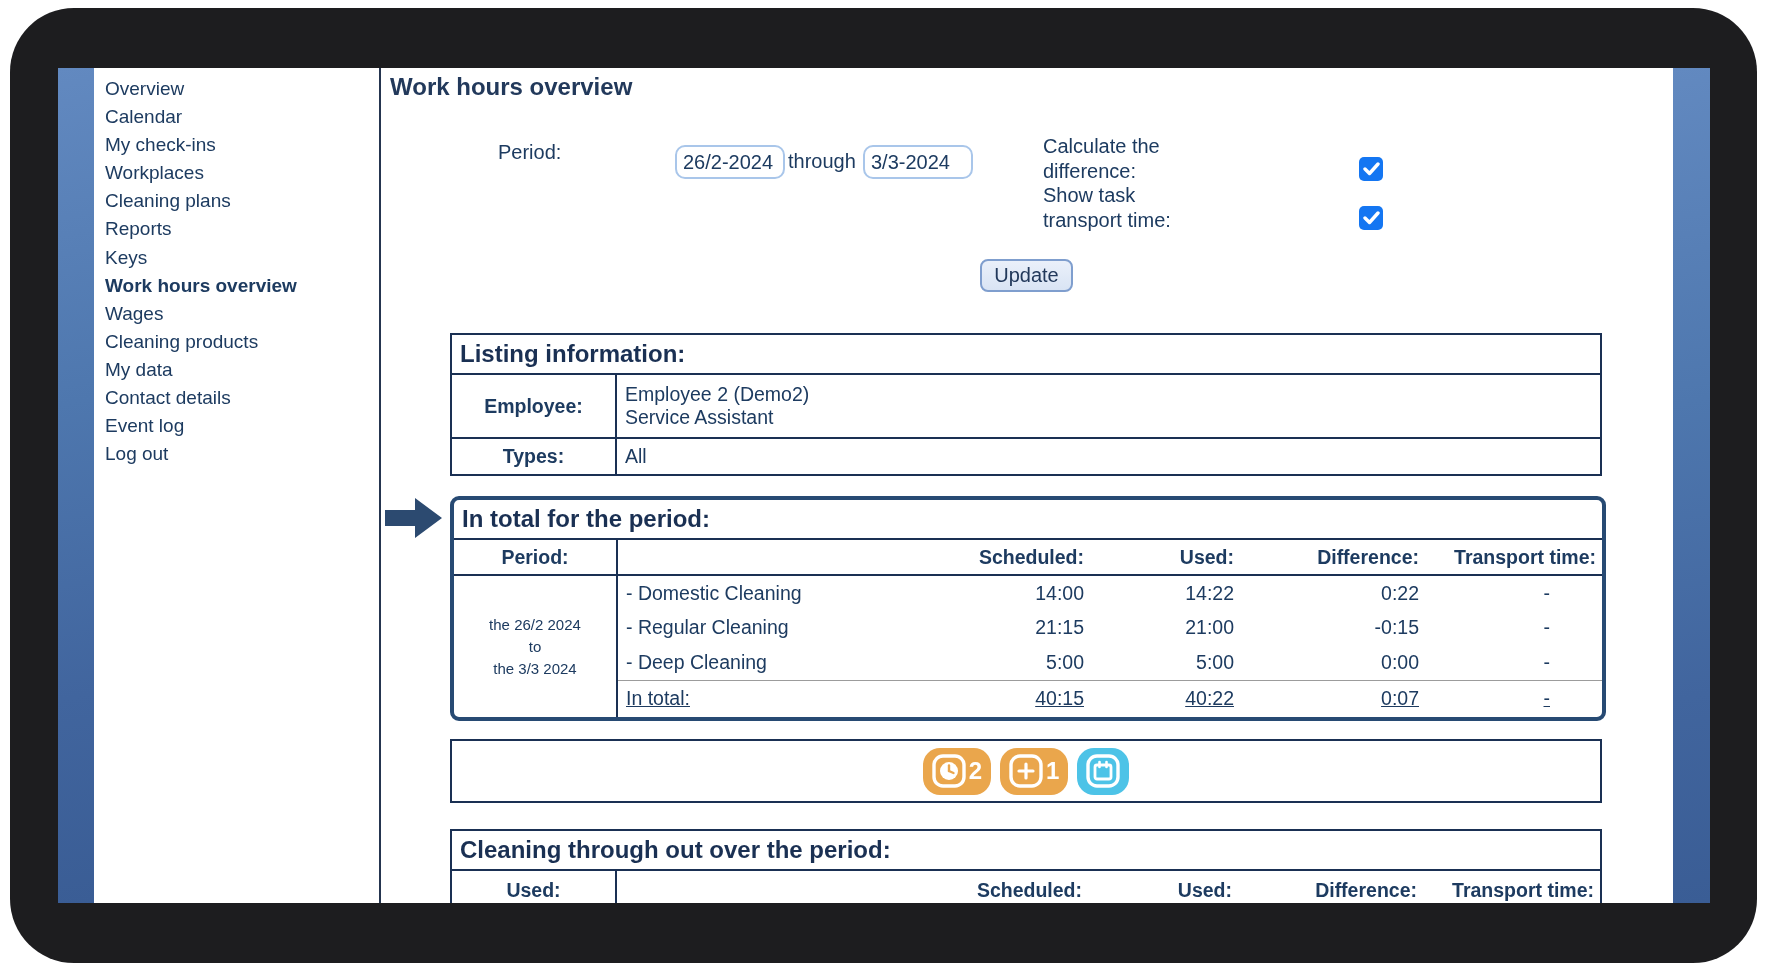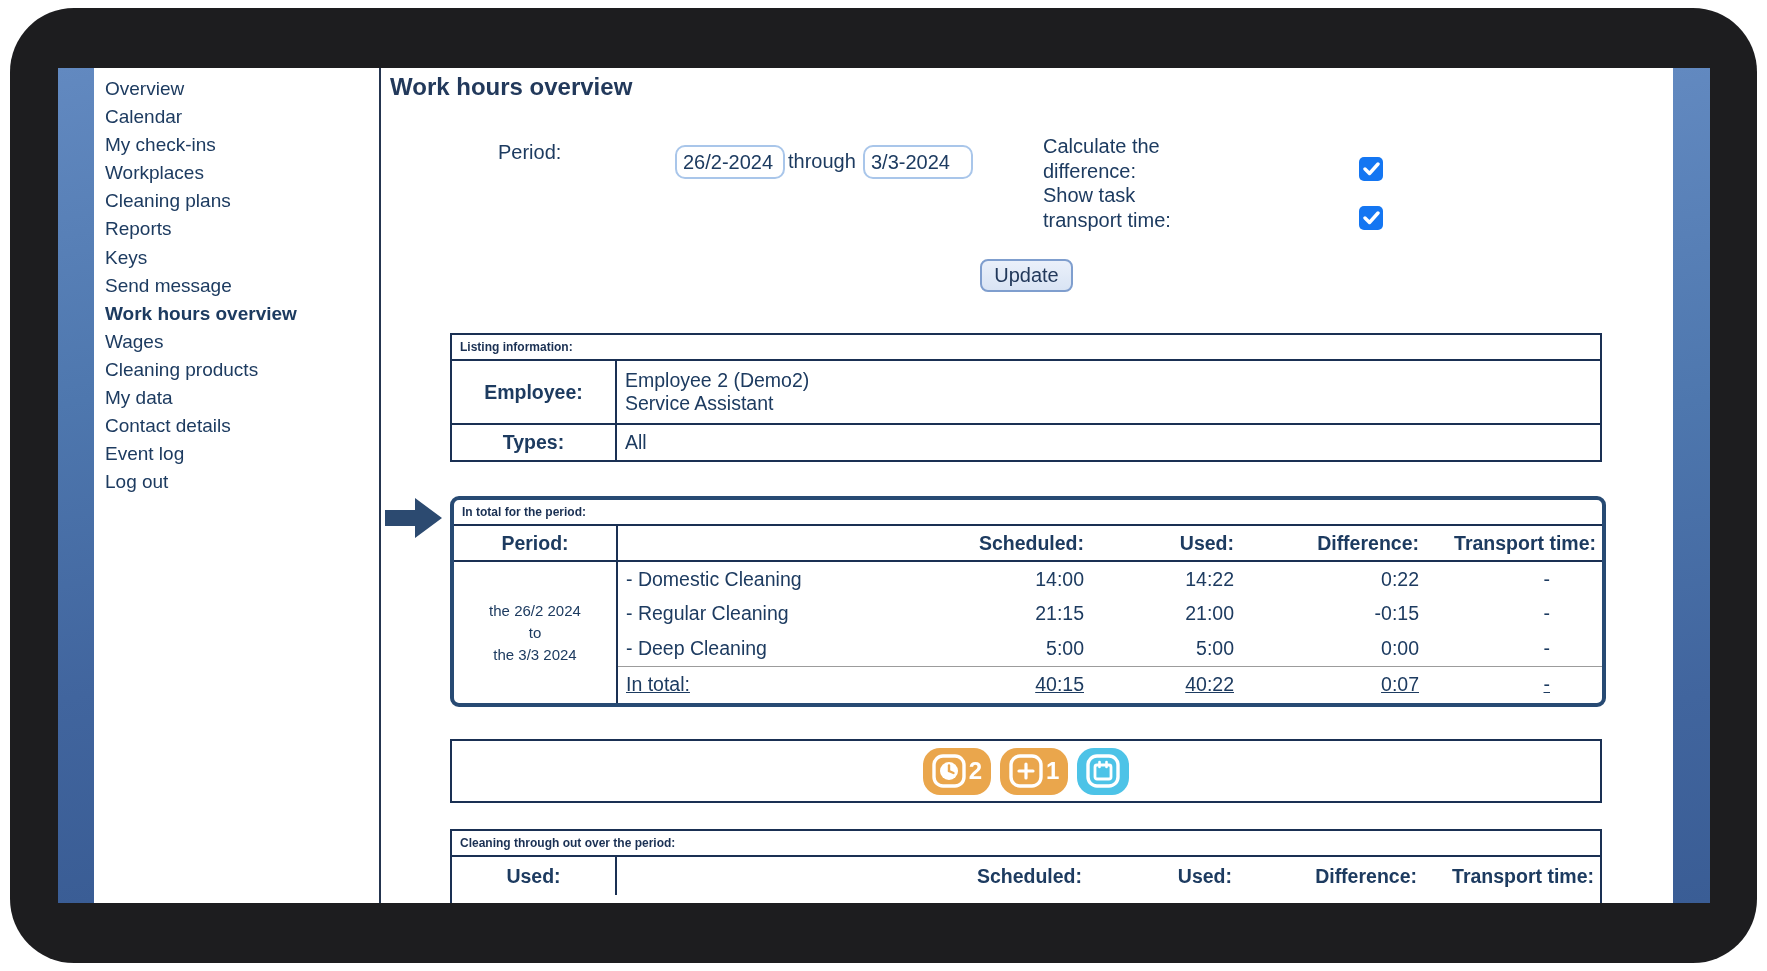--- a/index.html
+++ b/index.html
@@ -40,21 +40,21 @@
   .checkbox { position:absolute; left:978px; width:24px; height:24px; background:#1476f2;
               border-radius:5px; display:flex; align-items:center; justify-content:center; cursor:pointer; }
   .chk1 { top:89px; } .chk2 { top:138px; }
 
   .update-btn { position:absolute; left:599px; top:191px; width:93px; height:33px;
                 background:linear-gradient(#eaf0fa,#d9e4f4); border:2px solid #7f9ece; border-radius:8px;
                 font-family:"Liberation Sans",sans-serif; font-size:20px; color:#22395b; cursor:pointer; }
 
   
   .box { position:absolute; left:69px; width:1152px; border:2px solid #1a3053; background:#fff; }
-  .box-title { font-size:12px; font-weight:bold; padding:5px 8px; border-bottom:2px solid #1a3053; color:#1a3053; }
+  .box-title { font-size:24px; font-weight:bold; padding:5px 8px; border-bottom:2px solid #1a3053; color:#1a3053; }
 
   table { border-collapse:collapse; table-layout:fixed; width:100%; }
   td { font-size:19.5px; color:#1d3b60; padding:0 8px; vertical-align:middle; }
   .c-right { text-align:right; }
   .c-center { text-align:center; }
   .bold { font-weight:bold; }
   .div-r { border-right:2px solid #1a3053; }
   .row-line td { border-bottom:2px solid #1a3053; }
 
   .listing-box { top:265px; }
@@ -101,21 +101,20 @@
   <div class="content">
 
     <nav class="sidebar">
       <div class="nav-item">Overview</div>
       <div class="nav-item">Calendar</div>
       <div class="nav-item">My check-ins</div>
       <div class="nav-item">Workplaces</div>
       <div class="nav-item">Cleaning plans</div>
       <div class="nav-item">Reports</div>
       <div class="nav-item">Keys</div>
-      <div class="nav-item">Send message</div>
       <div class="nav-item active">Work hours overview</div>
       <div class="nav-item">Wages</div>
       <div class="nav-item">Cleaning products</div>
       <div class="nav-item">My data</div>
       <div class="nav-item">Contact details</div>
       <div class="nav-item">Event log</div>
       <div class="nav-item">Log out</div>
     </nav>
 
     <main class="main">

